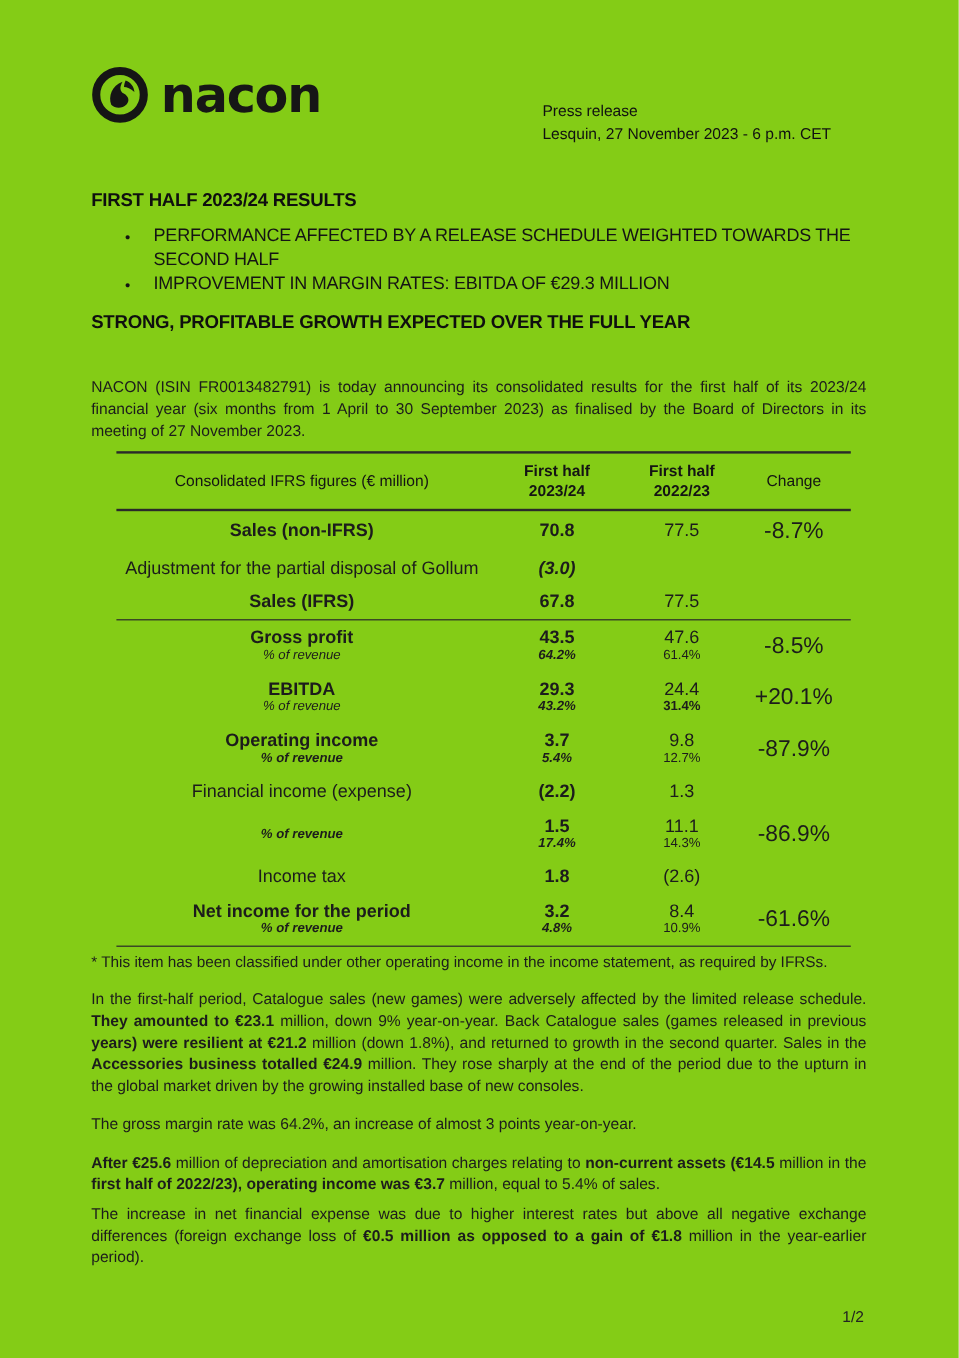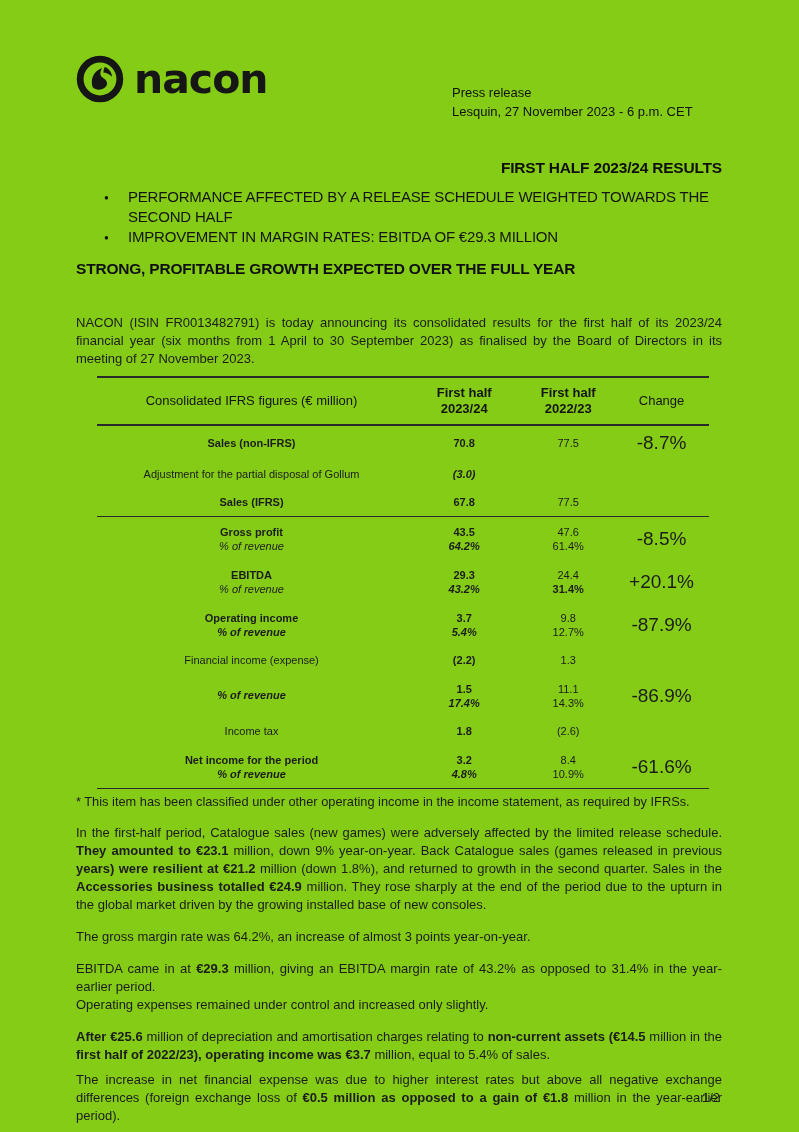--- a/index.html
+++ b/index.html
@@ -21,21 +21,21 @@
   .logo{display:flex;align-items:center;gap:10px;height:48px;}
   .logo svg{display:block;}
   .wordmark{
     font-family:"DejaVu Sans", sans-serif;
     font-weight:bold;font-size:41px;line-height:44px;
     letter-spacing:-1px;color:#161616;
   }
   .press-block{width:270px;margin-top:28px;font-size:13px;line-height:19px;color:#111;}
 
   
-  .title{font-size:15.5px;font-weight:bold;letter-spacing:-0.2px;margin:38px 0 0 0;color:#0f0f0f;text-align:right;}
+  .title{font-size:15.5px;font-weight:bold;letter-spacing:-0.2px;margin:38px 0 0 0;color:#0f0f0f;}
   .highlights{list-style:none;margin:10px 0 0 0;padding:0 0 0 52px;}
   .highlights li{
     position:relative;font-size:15px;line-height:20px;letter-spacing:-0.2px;color:#141414;
   }
   .highlights li::before{
     content:"\25CF";position:absolute;left:-24px;top:1px;font-size:8px;color:#141414;
   }
   .subtitle{font-size:15.5px;font-weight:bold;letter-spacing:-0.2px;margin:13px 0 0 0;color:#0f0f0f;}
 
   
@@ -56,21 +56,21 @@
     border-bottom:2px solid #2a2a2a;
   }
   .th{text-align:center;font-size:13px;line-height:16px;color:#141414;}
   .trow{
     display:grid;grid-template-columns:50.5% 19% 15% 15.5%;
     align-items:center;padding:6px 0;
   }
   .trow.dbl{padding:7px 0;}
   .trow.rule-after{border-bottom:1.6px solid #2a2a2a;}
   .td{text-align:center;}
-  .td .main{font-size:11px;line-height:16px;}
+  .td .main{font-size:15px;line-height:16px;}
   .td .sub{font-size:11px;line-height:13px;font-style:italic;}
   .c-val .main{font-weight:bold;}
   .c-val .sub{font-weight:bold;}
   .c-change{font-size:19px;}
 
   .page-number{position:absolute;top:1090px;right:79px;font-size:13px;color:#222;}
 </style>
 </head>
 <body>
 
@@ -251,20 +251,19 @@
           <div class="td c-change">-61.6%</div>
         </div>
       </div>
   </div>
 
   <p class="footnote">* This item has been classified under other operating income in the income statement, as required by IFRSs.</p>
 
   <div class="paragraphs">
     <p><span>In the first-half period, Catalogue sales (new games) were adversely affected by the limited release schedule. </span><span class="b">They amounted to €23.1</span><span> million, down 9% year-on-year. Back Catalogue sales (games released in previous </span><span class="b">years) were resilient at €21.2</span><span> million (down 1.8%), and returned to growth in the second quarter. Sales in the </span><span class="b">Accessories business totalled €24.9</span><span> million. They rose sharply at the end of the period due to the upturn in the global market driven by the growing installed base of new consoles.</span></p>
     <p><span>The gross margin rate was 64.2%, an increase of almost 3 points year-on-year.</span></p>
-    <p><span>EBITDA came in at </span><span class="b">€29.3</span><span> million, giving an EBITDA margin rate of 43.2% as opposed to 31.4% in the year-earlier period.</span><br><span>Operating expenses remained under control and increased only slightly.</span></p>
     <p><span class="b">After €25.6</span><span> million of depreciation and amortisation charges relating to </span><span class="b">non-current assets (€14.5</span><span> million in the </span><span class="b">first half of 2022/23), operating income was €3.7</span><span> million, equal to 5.4% of sales.</span></p>
     <p class="tight"><span>The increase in net financial expense was due to higher interest rates but above all negative exchange differences (foreign exchange loss of </span><span class="b">€0.5 million as opposed to a gain of €1.8</span><span> million in the year-earlier period).</span></p>
   </div>
 
   <div class="page-number">1/2</div>
 
 </div>
 
 </body></html>

